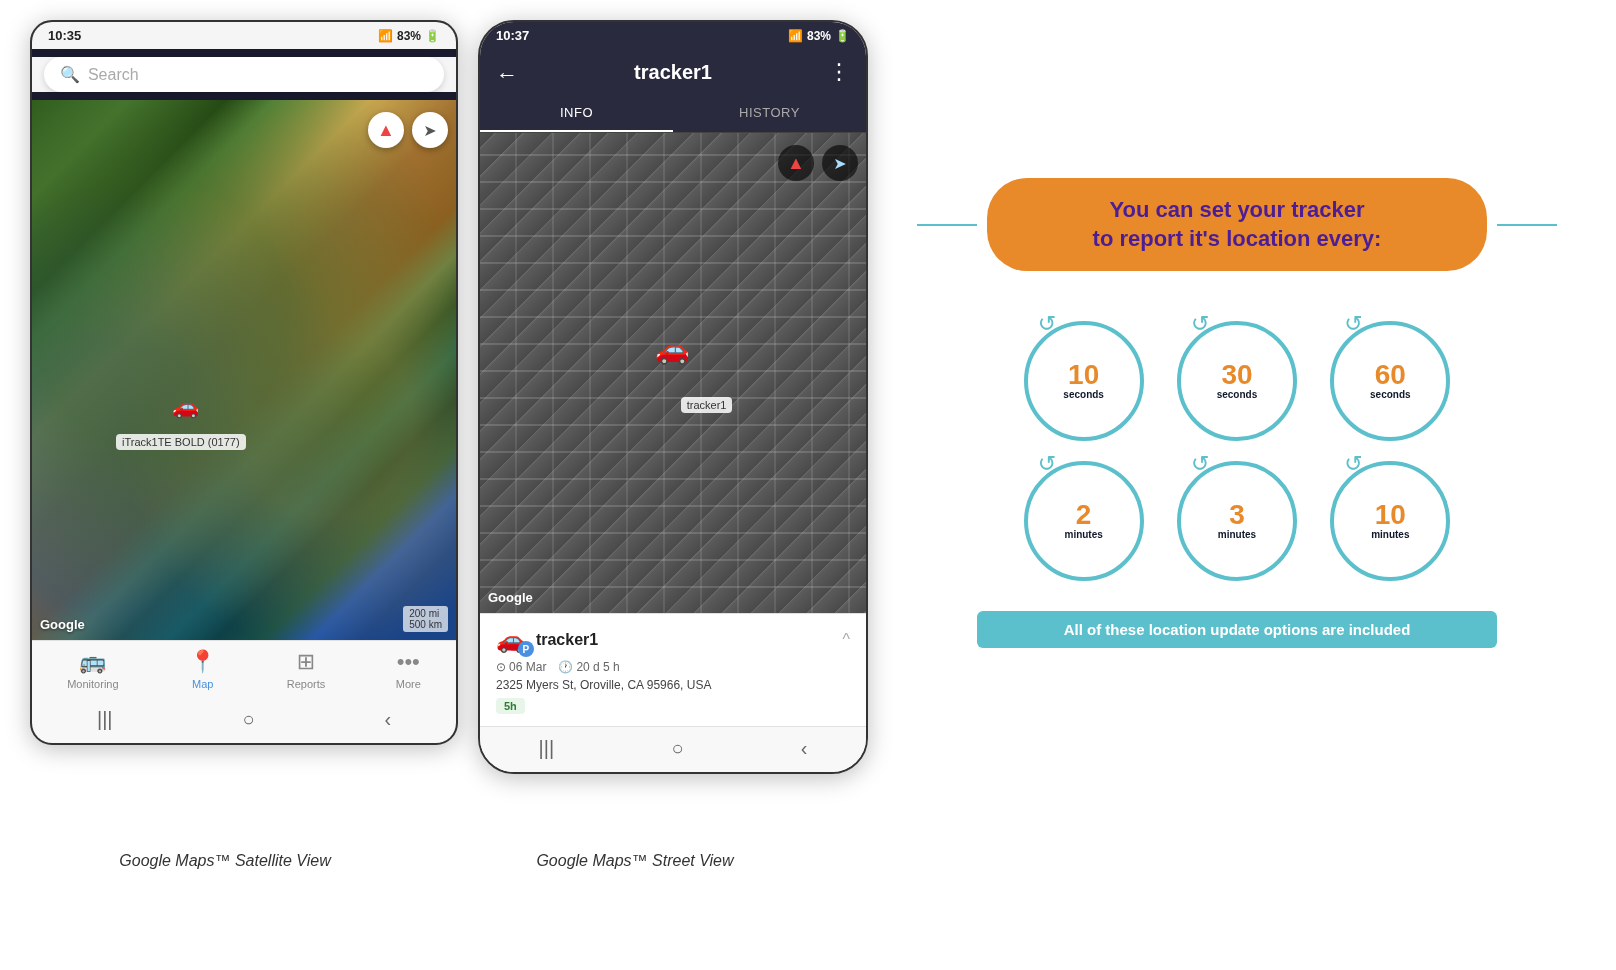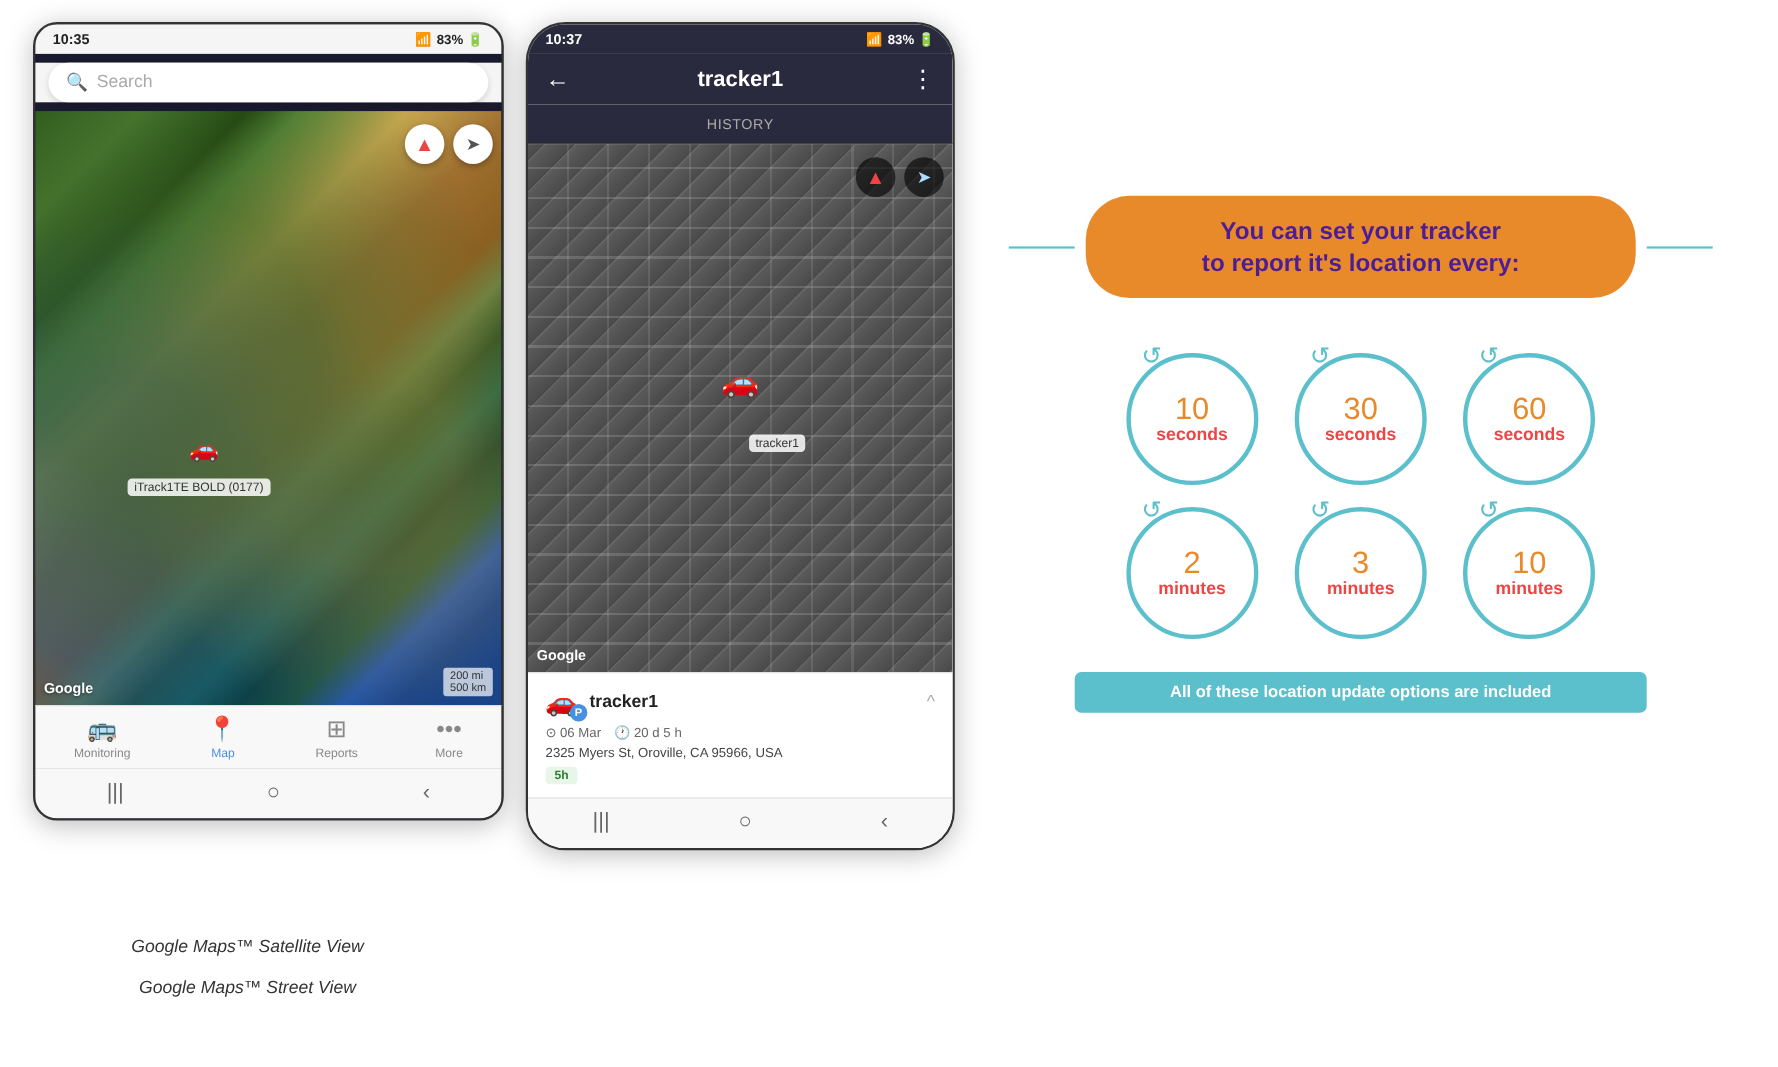--- a/index.html
+++ b/index.html
@@ -397,21 +397,20 @@
       justify-content: space-around;
       align-items: center;
       background: #f8f8f8;
       padding: 10px 0 12px;
       border-top: 1px solid #e0e0e0;
     }
 
     
     .caption-row {
       display: flex;
-      flex-direction: column;
       gap: 20px;
       padding: 12px 30px;
       width: 100%;
     }
     .caption {
       width: 390px;
       text-align: center;
       font-size: 16px;
       color: #333;
       font-style: italic;
@@ -481,28 +480,28 @@
     .interval-circle::before {
       content: '↺';
       position: absolute;
       top: -14px;
       left: 10px;
       font-size: 22px;
       color: #5bbfcc;
     }
     .interval-number {
       font-size: 28px;
-      font-weight: 400;
+      font-weight: 700;
       color: #e88a2a;
       line-height: 1;
     }
     .interval-unit {
-      font-size: 16px;
+      font-size: 10px;
       font-weight: 700;
-      color: #ef4444;
+      color: #0f172a;
       line-height: 1.2;
     }
     .no-fees-banner {
       background: #5bbfcc;
       color: #fff;
       padding: 10px 20px;
       border-radius: 6px;
       font-size: 15px;
       font-weight: 700;
       margin-bottom: 14px;
@@ -597,20 +596,21 @@
       </div>
     </div>
 
     <div class="phone2-header">
       <span style="font-size:22px;cursor:pointer;">←</span>
       <span class="phone2-header-title">tracker1</span>
       <span style="font-size:22px;cursor:pointer;">⋮</span>
     </div>
 
     <div class="phone2-tabs">
+      <div class="phone2-tab active">INFO</div>
       <div class="phone2-tab">HISTORY</div>
     </div>
 
     <div class="satellite-map2-container">
       <div class="satellite-map2-bg"></div>
       <div class="parking-lot-overlay"></div>
       <div class="map2-compass">
         <span style="color:#e44;">▲</span>
       </div>
       <div class="map2-navigate">

